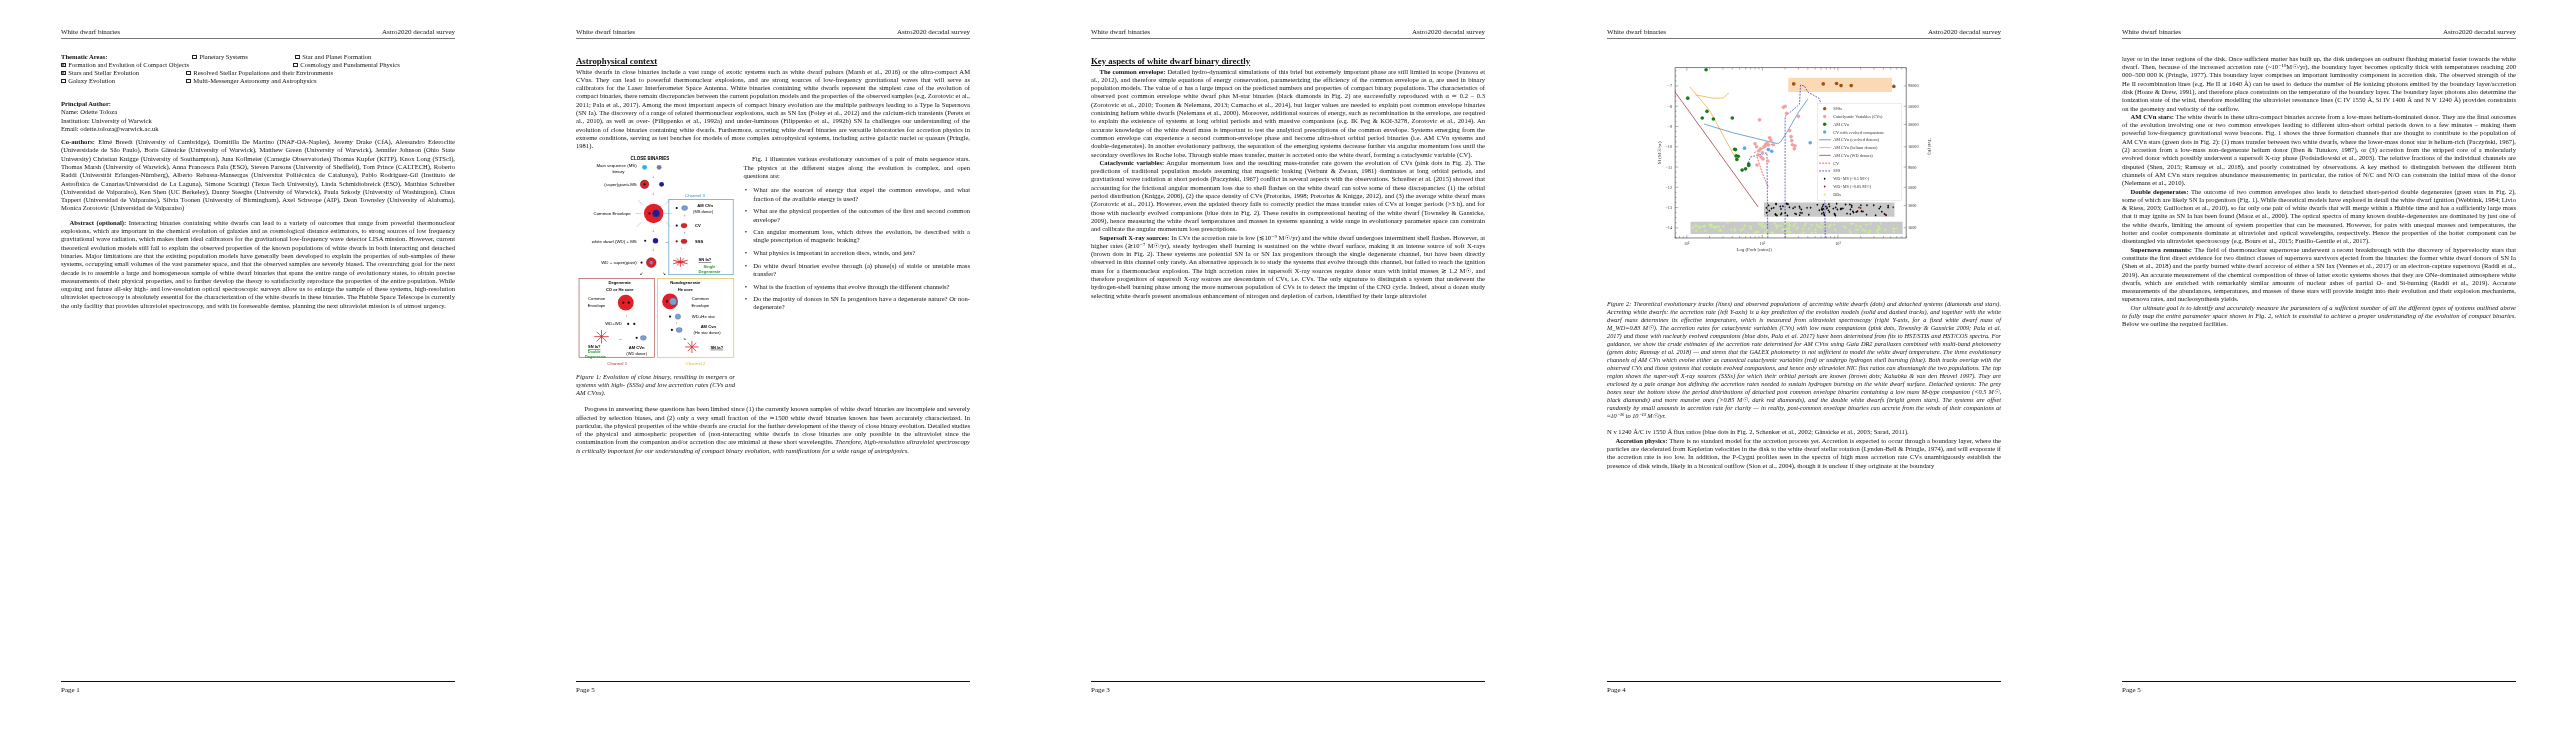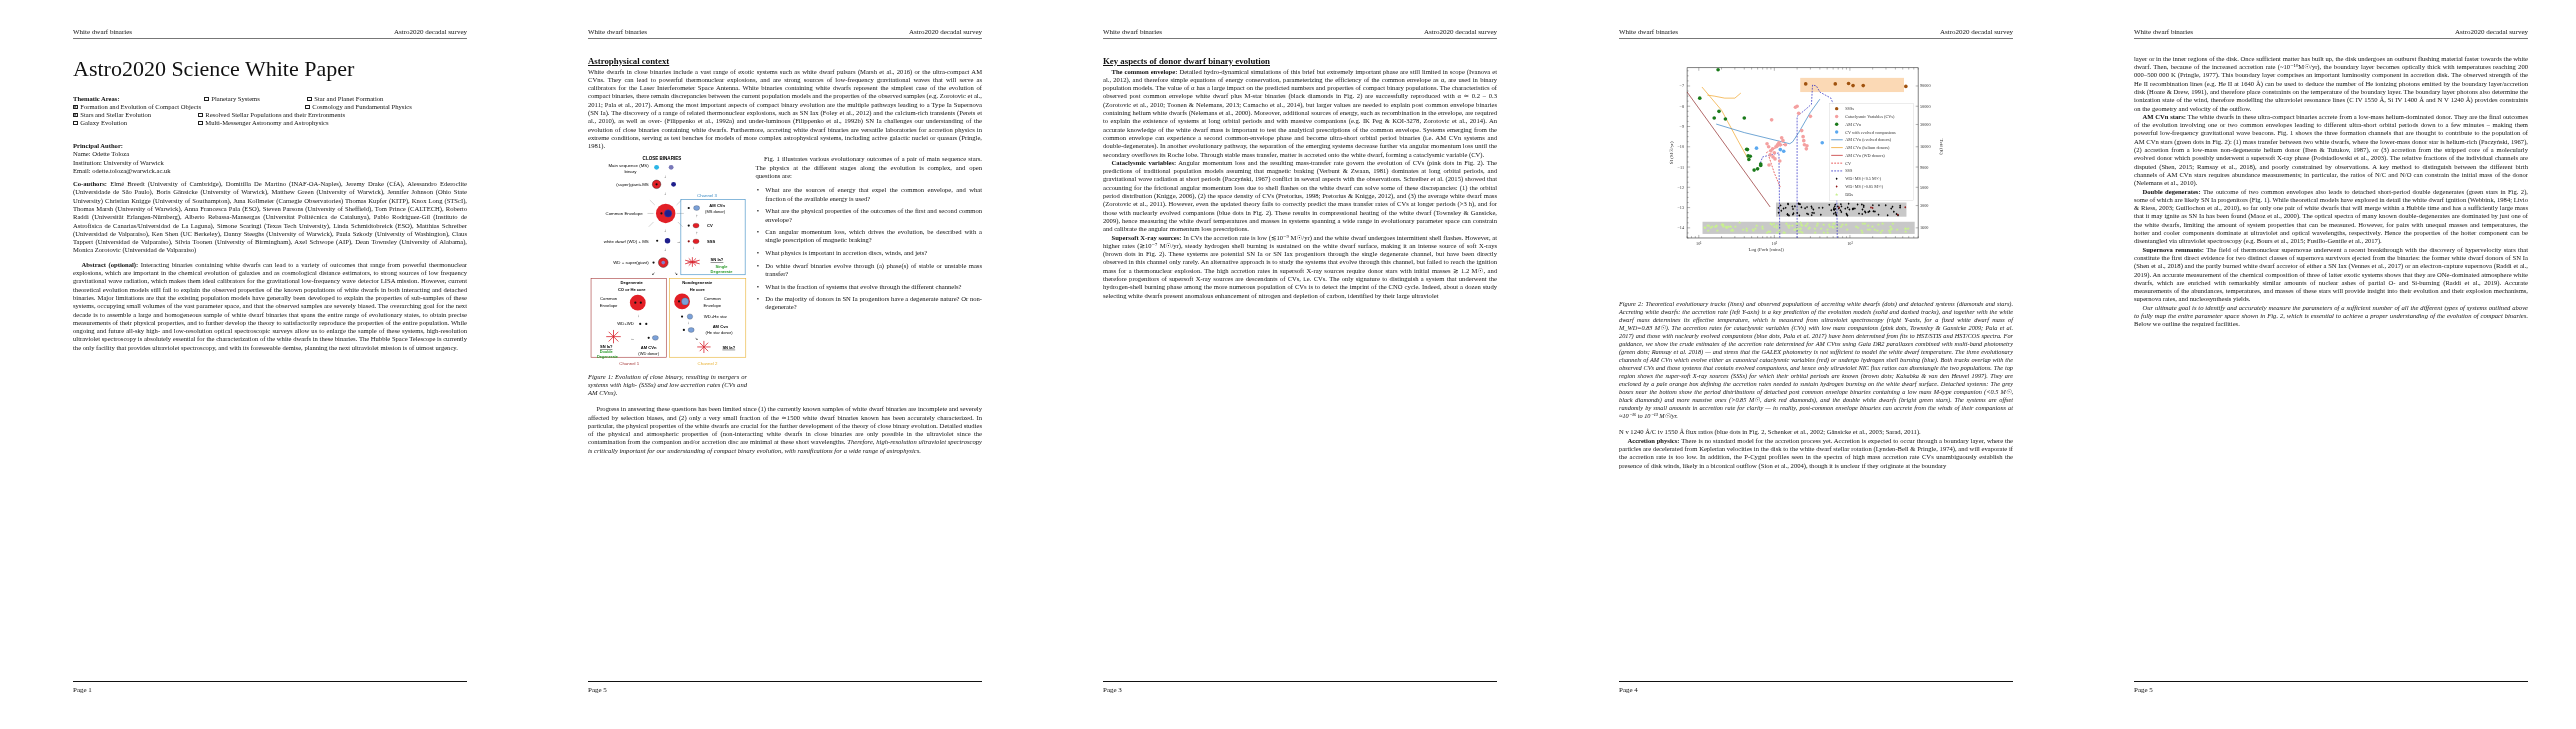--- a/index.html
+++ b/index.html
@@ -1,18 +1,18 @@
 <!DOCTYPE html>
 <html style="font-size:9.7px"><head>
 <meta charset="utf-8">
 <style>
   * { box-sizing: border-box; margin: 0; padding: 0; }
   html, body { width: 2576px; height: 729px; background: #ffffff; overflow: hidden; }
   body { position: relative; font-family: "Liberation Serif", "DejaVu Serif", serif; color: #111; }
-  .page { position: absolute; top: 0; width: 515px; height: 531px; background: #fff; margin-left: 12px; }
+  .page { position: absolute; top: 0; width: 515px; height: 531px; background: #fff; }
   .inner { position: absolute; left: 61px; top: 28px; width: 394px; }
   .hdr { display: flex; justify-content: space-between; font-size: 7px; border-bottom: 0.6px solid #777; padding-bottom: 1.8px; }
   .foot { position: absolute; left: 61px; width: 394px; top: 681px; border-top: 0.9px solid #111; }
   .foot .pg { font-size: 7px; margin-top: 3.6px; }
   p, li, .tx { font-size: 6.6px; line-height: 8.3px; text-align: justify; hyphens: auto; }
   .indent { text-indent: 8.5px; }
   b { font-weight: bold; }
   i { font-style: italic; }
   .h1 { font-size: 22px; line-height: 24px; margin-top: 18px; }
   .h1b { font-size: 22px; line-height: 20.7px; margin-top: 16px; }
@@ -35,21 +35,20 @@
 <body>
 
 <div class="arxiv">arXiv:1903.04612v3  [astro-ph.SR]  15 Mar 2019</div>
 
 <div class="page" style="left:0">
   <div class="inner">
     <div class="hdr">
       <span>White dwarf binaries</span>
       <span>Astro2020 decadal survey</span>
     </div>
-    <div class="h1">Astro2020 Science White Paper</div>
     <div class="ta">
       <div class="row">
         <b style="width:131px">Thematic Areas:</b>
         <span style="width:103px"><span class="cb"></span><span>Planetary Systems</span></span>
         <span><span class="cb"></span><span>Star and Planet Formation</span></span>
       </div>
       <div class="row">
         <span style="width:232px"><span class="cb x"></span><span>Formation and Evolution of Compact Objects</span></span>
         <span><span class="cb"></span><span>Cosmology and Fundamental Physics</span></span>
       </div>
@@ -221,21 +220,21 @@
       <div class="pg">Page 5</div>
     </div>
 </div>
 
 <div class="page" style="left:1030px">
   <div class="inner">
     <div class="hdr">
       <span>White dwarf binaries</span>
       <span>Astro2020 decadal survey</span>
     </div>
-    <div class="sec">Key aspects of donor dwarf binary evolution</div>
+    <div class="sec">Key aspects of white dwarf binary directly</div>
     <p class="indent"><b>The common envelope:</b> <span>Detailed hydro-dynamical simulations of this brief but extremely important phase are still limited in scope (Ivanova et al., 2012), and therefore simple equations of energy conservation, parameterizing the efficiency of the common envelope as α, are used in binary population models. The value of α has a large impact on the predicted numbers and properties of compact binary populations. The characteristics of observed post common envelope white dwarf plus M-star binaries (black diamonds in Fig. 2) are successfully reproduced with α ≃ 0.2 – 0.3 (Zorotovic et al., 2010; Toonen &amp; Nelemans, 2013; Camacho et al., 2014), but larger values are needed to explain post common envelope binaries containing helium white dwarfs (Nelemans et al., 2000). Moreover, additional sources of energy, such as recombination in the envelope, are required to explain the existence of systems at long orbital periods and with massive companions (e.g. IK Peg &amp; KOI-3278, Zorotovic et al., 2014). An accurate knowledge of the white dwarf mass is important to test the analytical prescriptions of the common envelope. Systems emerging from the common envelope can experience a second common-envelope phase and become ultra-short orbital period binaries (i.e. AM CVn systems and double-degenerates). In another evolutionary pathway, the separation of the emerging systems decrease further via angular momentum loss until the secondary overflows its Roche lobe. Through stable mass transfer, matter is accreted onto the white dwarf, forming a cataclysmic variable (CV).</span></p>
     <p class="indent"><b>Cataclysmic variables:</b> <span>Angular momentum loss and the resulting mass-transfer rate govern the evolution of CVs (pink dots in Fig. 2). The predictions of traditional population models assuming that magnetic braking (Verbunt &amp; Zwaan, 1981) dominates at long orbital periods, and gravitational wave radiation at short periods (Paczyński, 1967) conflict in several aspects with the observations. Schreiber et al. (2015) showed that accounting for the frictional angular momentum loss due to shell flashes on the white dwarf can solve some of these discrepancies: (1) the orbital period distribution (Knigge, 2006), (2) the space density of CVs (Pretorius, 1998; Pretorius &amp; Knigge, 2012), and (3) the average white dwarf mass (Zorotovic et al., 2011). However, even the updated theory fails to correctly predict the mass transfer rates of CVs at longer periods (&gt;3 h), and for those with nuclearly evolved companions (blue dots in Fig. 2). These results in compressional heating of the white dwarf (Townsley &amp; Gansicke, 2009), hence measuring the white dwarf temperatures and masses in systems spanning a wide range in evolutionary parameter space can constrain and calibrate the angular momentum loss prescriptions.</span></p>
     <p class="indent"><b>Supersoft X-ray sources:</b> <span>In CVs the accretion rate is low (≲10⁻⁹ M☉/yr) and the white dwarf undergoes intermittent shell flashes. However, at higher rates (≳10⁻⁷ M☉/yr), steady hydrogen shell burning is sustained on the white dwarf surface, making it an intense source of soft X-rays (brown dots in Fig. 2). These systems are potential SN Ia or SN Iax progenitors through the single degenerate channel, but have been directly observed in this channel only rarely. An alternative approach is to study the systems that evolve through this channel, but failed to reach the ignition mass for a thermonuclear explosion. The high accretion rates in supersoft X-ray sources require donor stars with initial masses ≳ 1.2 M☉, and therefore progenitors of supersoft X-ray sources are descendants of CVs, i.e. CVs. The only signature to distinguish a system that underwent the hydrogen-shell burning phase among the more numerous population of CVs is to detect the imprint of the CNO cycle. Indeed, about a dozen study selecting white dwarfs present anomalous enhancement of nitrogen and depletion of carbon, identified by their large ultraviolet</span></p>
   </div>
   <div class="foot">
       <div class="pg">Page 3</div>
     </div>
 </div>
 
 <div class="page" style="left:1546px">

